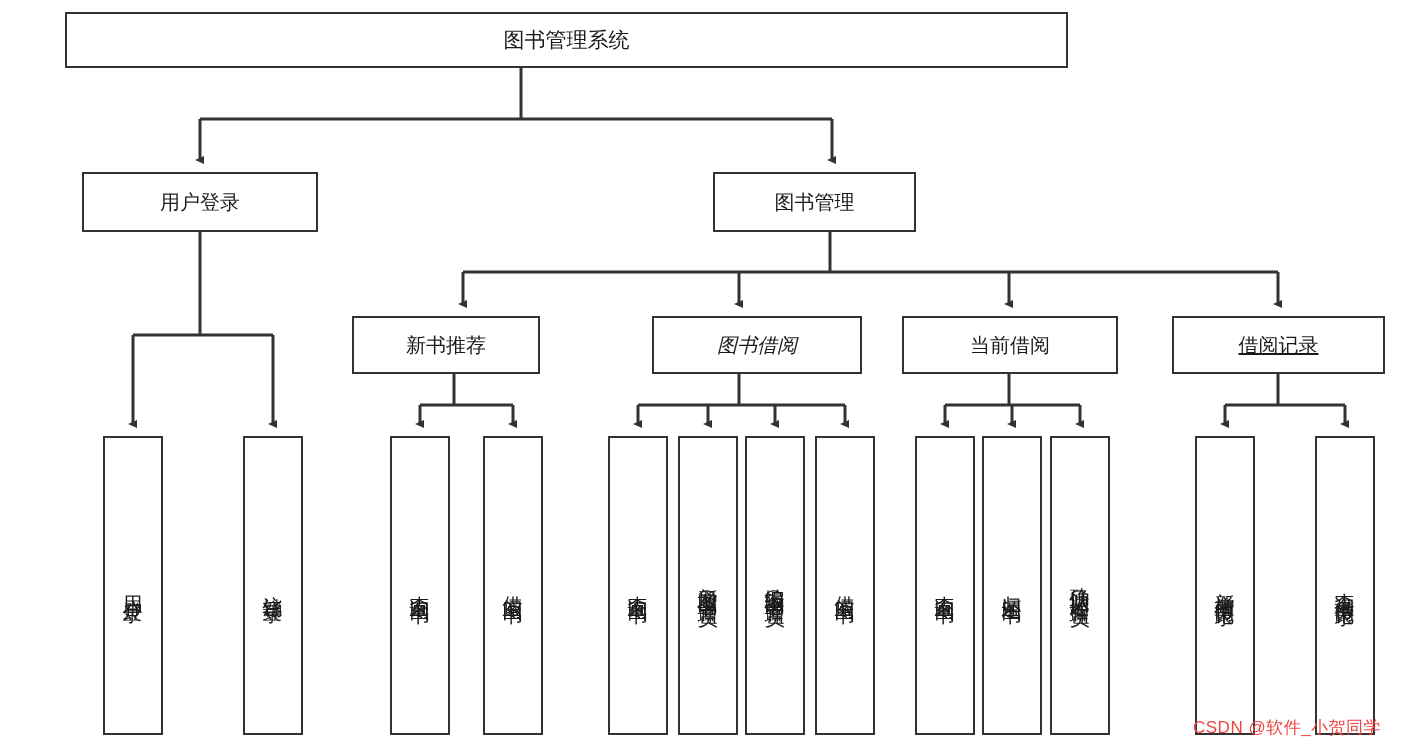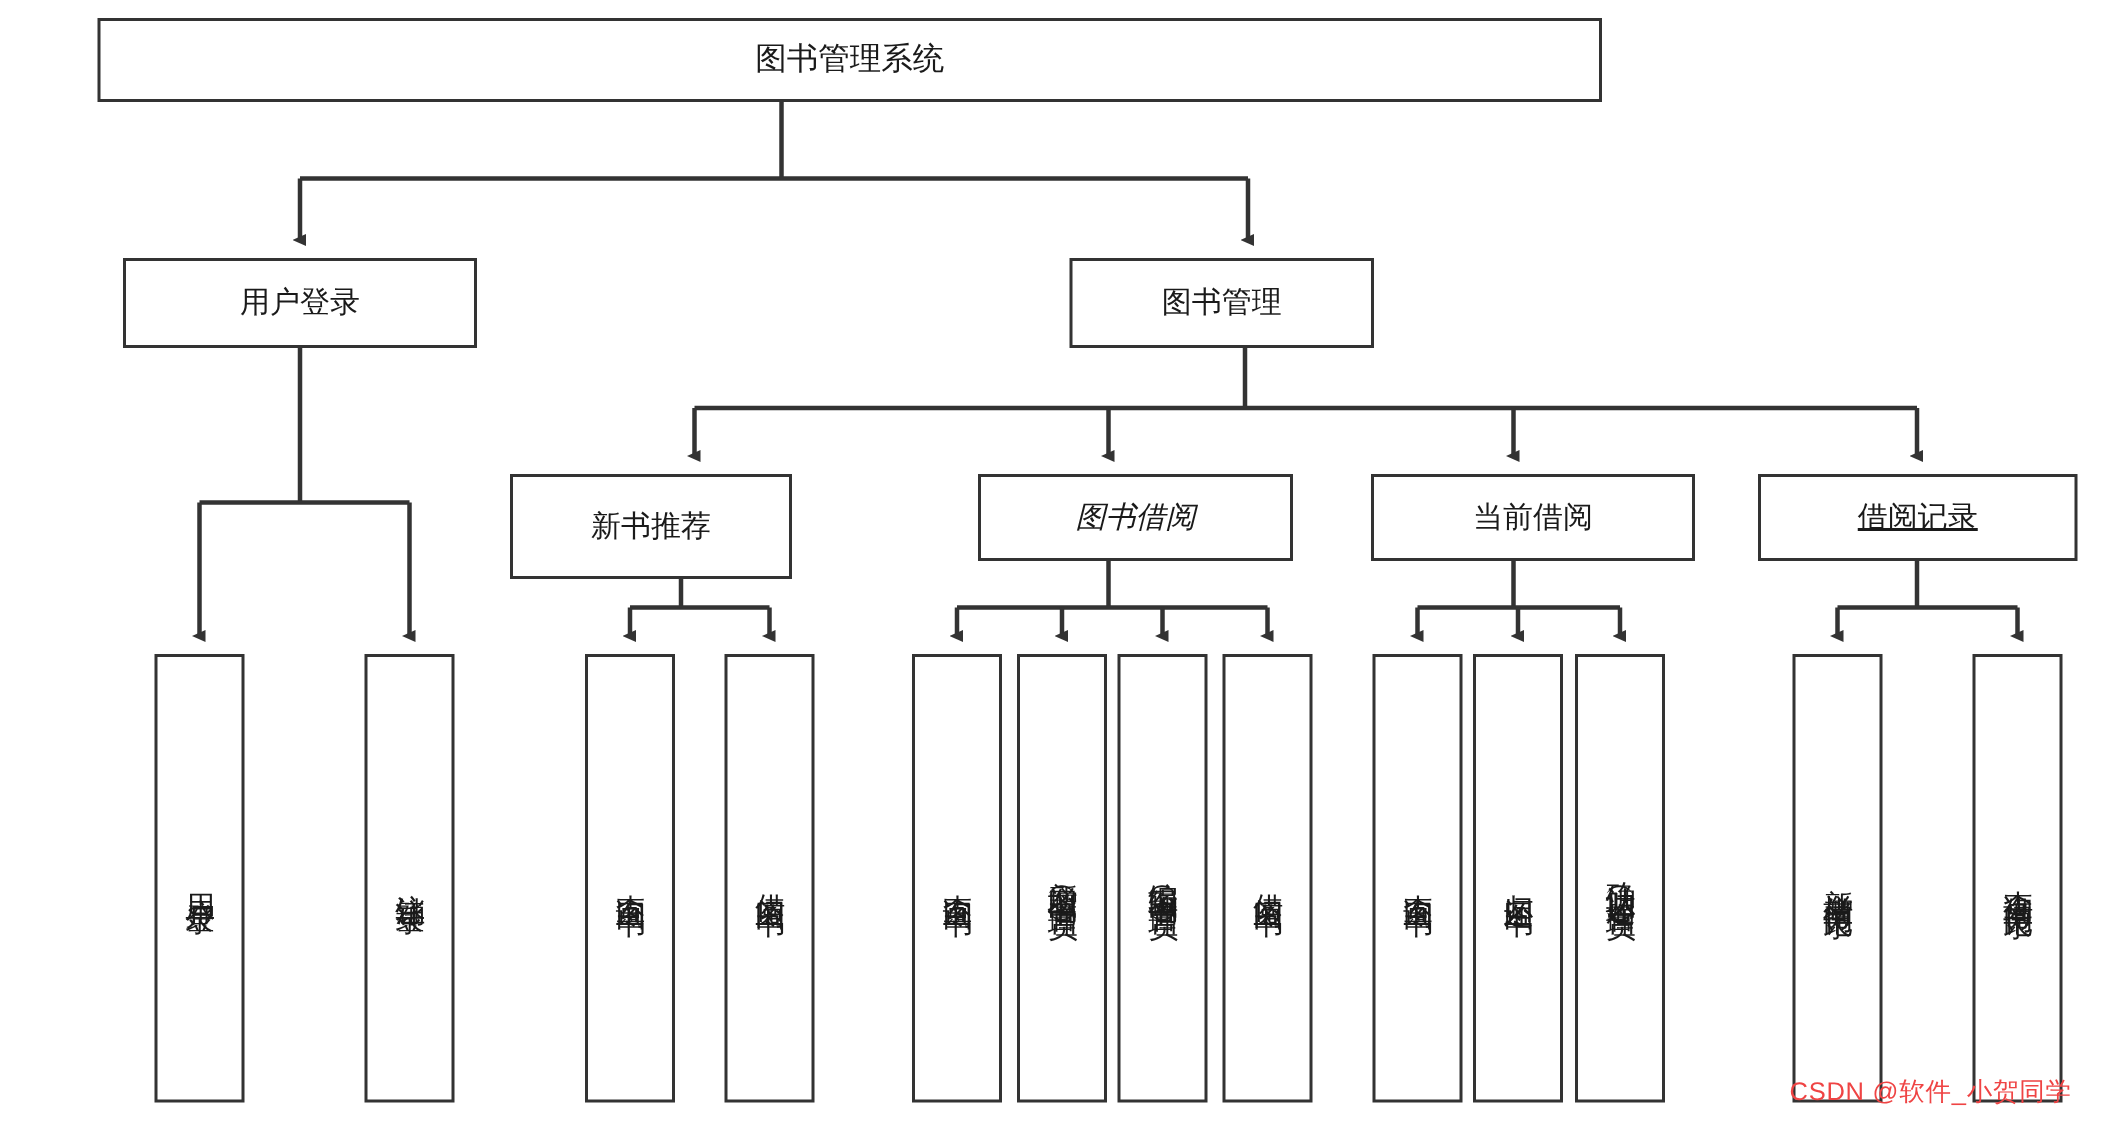--- a/index.html
+++ b/index.html
@@ -126,27 +126,27 @@
     <span class="node-label">图书管理系统</span>
   </div>
 
   <div class="node node-l1" style="left: 82px; top: 172px; width: 236px; height: 60px;">
     <span class="node-label">用户登录</span>
   </div>
   <div class="node node-l1" style="left: 713px; top: 172px; width: 203px; height: 60px;">
     <span class="node-label">图书管理</span>
   </div>
 
-  <div class="node node-l2" style="left: 340px; top: 316px; width: 188px; height: 70px; align-items: center;">
+  <div class="node node-l2" style="left: 352px; top: 316px; width: 188px; height: 58px; align-items: center;">
     <span class="node-label">新书推荐</span>
   </div>
   <div class="node node-l2" style="left: 652px; top: 316px; width: 210px; height: 58px; font-style: italic;">
     <span class="node-label">图书借阅</span>
   </div>
-  <div class="node node-l2" style="left: 902px; top: 316px; width: 216px; height: 58px; margin-left: 12px;">
+  <div class="node node-l2" style="left: 902px; top: 316px; width: 216px; height: 58px;">
     <span class="node-label">当前借阅</span>
   </div>
   <div class="node node-l2" style="left: 1172px; top: 316px; width: 213px; height: 58px; text-decoration: underline;">
     <span class="node-label">借阅记录</span>
   </div>
 
   <div id="leaf-container">
       <div class="node node-leaf" style="left: 103px; top: 436px; width: 60px; height: 299px;">
         <span class="node-label">用户登录</span>
       </div>

